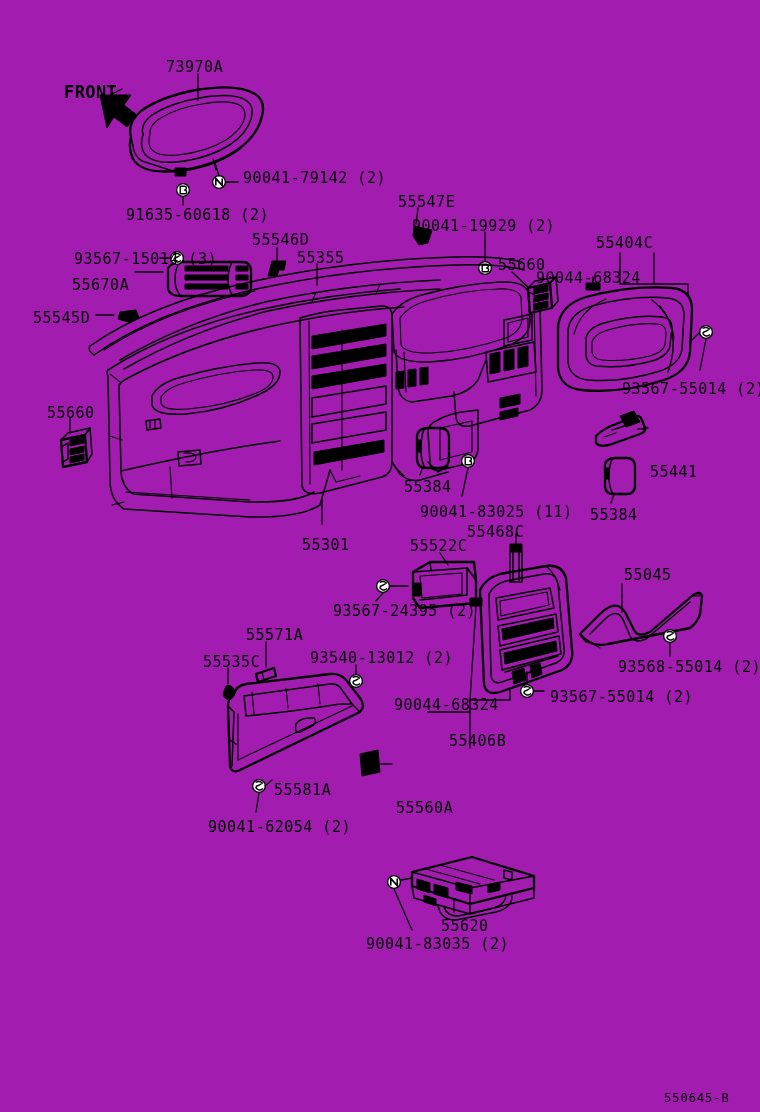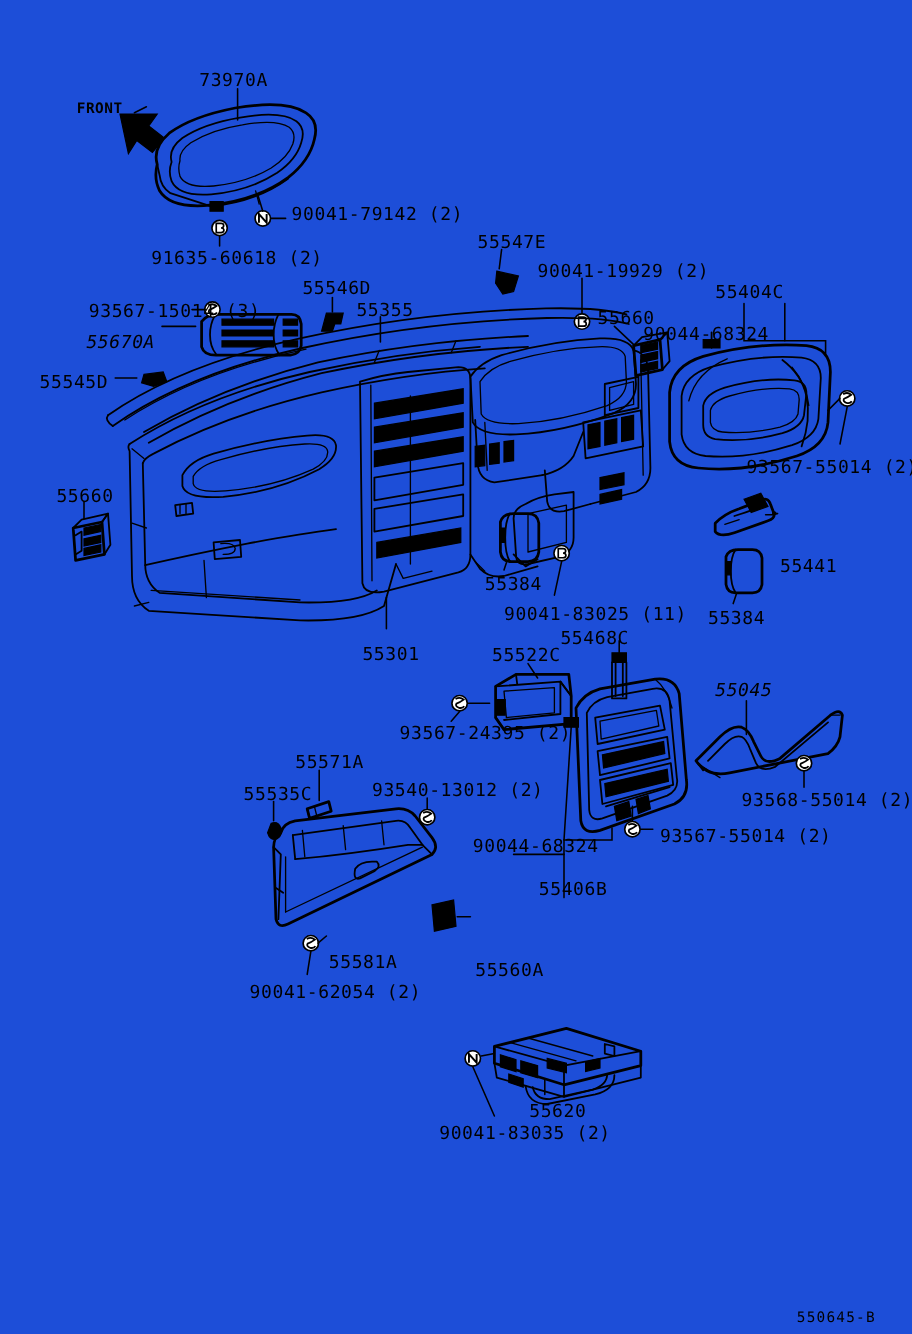--- a/index.html
+++ b/index.html
@@ -7,41 +7,41 @@
     padding: 0;
     background: #ffffff;
   }
   body {
     font-family: "DejaVu Sans Mono", "Liberation Mono", monospace;
   }
   #sheet {
     position: relative;
     width: 760px;
     height: 1112px;
-    background: #1d4ed8;
+    background: #a21caf;
     overflow: hidden;
   }
   #artwork {
     position: absolute;
     left: 0; top: 0;
     width: 760px;
     height: 1112px;
   }
   .lbl {
     position: absolute;
     font-family: "DejaVu Sans Mono", "Liberation Mono", monospace;
     font-size: 15px;
     letter-spacing: 0.5px;
     color: #000000;
     white-space: nowrap;
     line-height: 1;
     font-weight: 500;
   }
   .lbl.front {
-    font-size: 12px;
+    font-size: 17px;
     font-weight: bold;
     letter-spacing: 0.4px;
   }
   .lbl.figid {
     font-size: 12px;
     letter-spacing: 1px;
   }
 </style>
 </head>
 <body>
@@ -434,47 +434,47 @@
     <path class="lead" d="M 401 880 L 412 878"></path>
     <path class="lead" d="M 394 889 L 412 930"></path>
 
   </svg>
 
   <div class="lbl" style="left:166px;top:60px;">73970A</div>
   <div class="lbl front" style="left:64px;top:84px;">FRONT</div>
   <div class="lbl" style="left:243px;top:171px;">90041-79142 (2)</div>
   <div class="lbl" style="left:126px;top:208px;">91635-60618 (2)</div>
   <div class="lbl" style="left:398px;top:195px;">55547E</div>
-  <div class="lbl" style="left:448px;top:219px;">90041-19929 (2)</div>
+  <div class="lbl" style="left:412px;top:219px;">90041-19929 (2)</div>
   <div class="lbl" style="left:596px;top:236px;">55404C</div>
   <div class="lbl" style="left:252px;top:233px;">55546D</div>
   <div class="lbl" style="left:297px;top:251px;">55355</div>
   <div class="lbl" style="left:498px;top:258px;">55660</div>
   <div class="lbl" style="left:536px;top:271px;">90044-68324</div>
   <div class="lbl" style="left:26px;top:252px;margin-left:48px;">93567-15014 (3)</div>
-  <div class="lbl" style="left:72px;top:278px;font-style:italic;">55670A</div>
+  <div class="lbl" style="left:72px;top:278px;">55670A</div>
   <div class="lbl" style="left:33px;top:311px;">55545D</div>
   <div class="lbl" style="left:622px;top:382px;">93567-55014 (2)</div>
   <div class="lbl" style="left:47px;top:406px;">55660</div>
   <div class="lbl" style="left:650px;top:427px;margin-top:38px;">55441</div>
   <div class="lbl" style="left:404px;top:480px;">55384</div>
   <div class="lbl" style="left:590px;top:508px;">55384</div>
   <div class="lbl" style="left:420px;top:505px;">90041-83025 (11)</div>
   <div class="lbl" style="left:467px;top:525px;">55468C</div>
   <div class="lbl" style="left:302px;top:538px;">55301</div>
   <div class="lbl" style="left:410px;top:539px;">55522C</div>
-  <div class="lbl" style="left:596px;top:568px;font-style:italic;">55045</div>
+  <div class="lbl" style="left:624px;top:568px;">55045</div>
   <div class="lbl" style="left:333px;top:604px;">93567-24395 (2)</div>
   <div class="lbl" style="left:246px;top:628px;">55571A</div>
   <div class="lbl" style="left:310px;top:651px;">93540-13012 (2)</div>
   <div class="lbl" style="left:618px;top:660px;">93568-55014 (2)</div>
   <div class="lbl" style="left:203px;top:655px;">55535C</div>
   <div class="lbl" style="left:394px;top:698px;">90044-68324</div>
   <div class="lbl" style="left:550px;top:690px;">93567-55014 (2)</div>
   <div class="lbl" style="left:449px;top:734px;">55406B</div>
   <div class="lbl" style="left:396px;top:801px;">55560A</div>
-  <div class="lbl" style="left:274px;top:783px;margin-top:12px;">55581A</div>
+  <div class="lbl" style="left:274px;top:783px;">55581A</div>
   <div class="lbl" style="left:208px;top:820px;">90041-62054 (2)</div>
   <div class="lbl" style="left:441px;top:919px;">55620</div>
   <div class="lbl" style="left:366px;top:937px;">90041-83035 (2)</div>
   <div class="lbl figid" style="left:664px;top:1092px;">550645-B</div>
 
 </div>
 
 </body></html>

